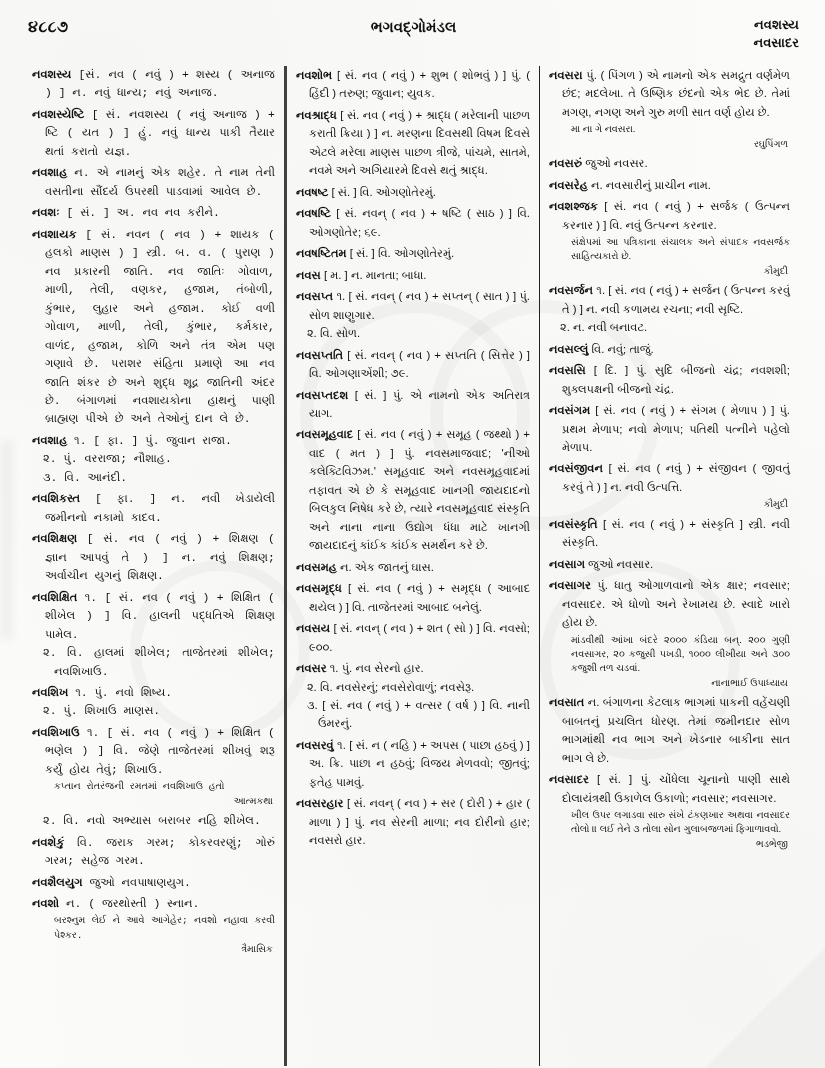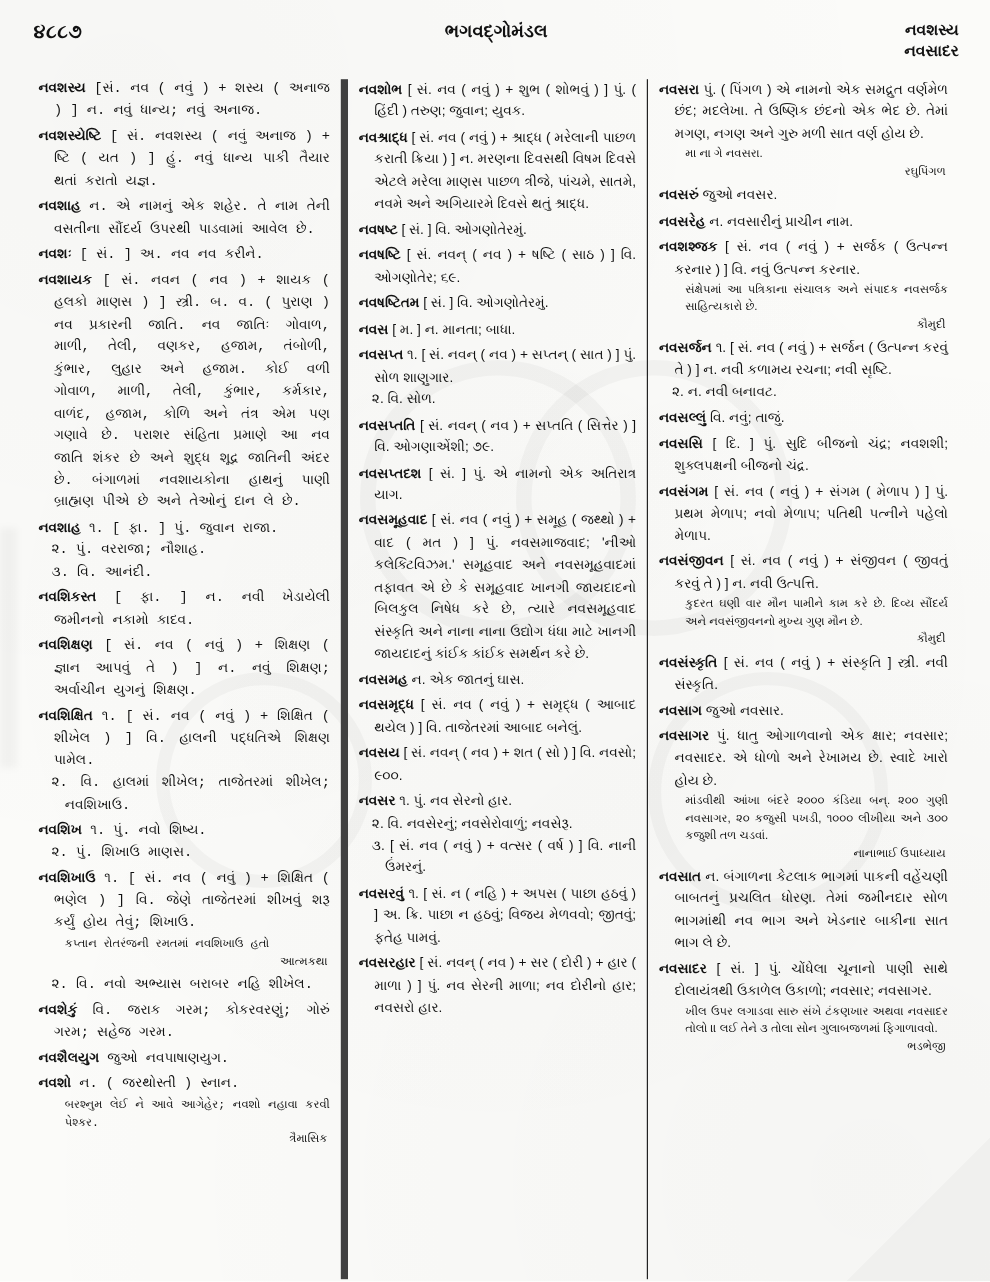--- a/index.html
+++ b/index.html
@@ -87,21 +87,21 @@
     display: flex;
     height: 1000px;
   }
   .col {
     position: relative;
     padding: 0 9px;
     font-size: 11.4px;
     line-height: 1.62;
   }
   .col-1 { width: 262px; padding-left: 4px; font-family: Liberation Mono, monospace; }
-  .col-2 { width: 262px; border-left: 6px solid #404040; border-right: 1px solid #222; }
+  .col-2 { width: 262px; border-left: 3px solid #404040; border-right: 1px solid #222; }
   .col-3 { width: 265px; }
 
   
   .entry { margin: 0 0 3px 0; }
   .entry p {
     margin: 0;
     text-indent: 0;
     padding-left: 13px;
     text-indent: -13px;
     text-align: justify;
@@ -278,21 +278,21 @@
           <p><span class="hw">નવસલ્લું</span> વિ. નવું; તાજું.</p>
         </div>
         <div class="entry">
           <p><span class="hw">નવસસિ</span> [ દિ. ] પું. સુદિ બીજનો ચંદ્ર; નવશશી; શુક્લપક્ષની બીજનો ચંદ્ર.</p>
         </div>
         <div class="entry">
           <p><span class="hw">નવસંગમ</span> [ સં. નવ ( નવું ) + સંગમ ( મેળાપ ) ] પું. પ્રથમ મેળાપ; નવો મેળાપ; પતિથી પત્નીને પહેલો મેળાપ.</p>
         </div>
         <div class="entry">
           <p><span class="hw">નવસંજીવન</span> [ સં. નવ ( નવું ) + સંજીવન ( જીવતું કરવું તે ) ] ન. નવી ઉત્પત્તિ.</p>
-          <div class="quote"><span>કુદરત ઘણી વાર મૌન પામીને કામ કરે છે. દિવ્ય સૌંદર્ય અને નવસંજીવનનો મુખ્ય ગુણ મૌન છે.</span><span class="src">કૌમુદી</span></div>
+          <div class="quote"><span class="src">કૌમુદી</span></div>
         </div>
         <div class="entry">
           <p><span class="hw">નવસંસ્કૃતિ</span> [ સં. નવ ( નવું ) + સંસ્કૃતિ ] સ્ત્રી. નવી સંસ્કૃતિ.</p>
         </div>
         <div class="entry">
           <p><span class="hw">નવસાગ</span> જુઓ નવસાર.</p>
         </div>
         <div class="entry">
           <p><span class="hw">નવસાગર</span> પું. ધાતુ ઓગાળવાનો એક ક્ષાર; નવસાર; નવસાદર. એ ધોળો અને રેખામય છે. સ્વાદે ખારો હોય છે.</p>
           <div class="quote"><span>માંડવીથી આંખા બંદરે ૨૦૦૦ કંડિયા બન્. ૨૦૦ ગુણી નવસાગર, ૨૦ કજુસી પખડી, ૧૦૦૦ લીખીયા અને ૩૦૦ કજુશી તળ ચડવાં.</span><span class="src">નાનાભાઈ ઉપાધ્યાય</span></div>

